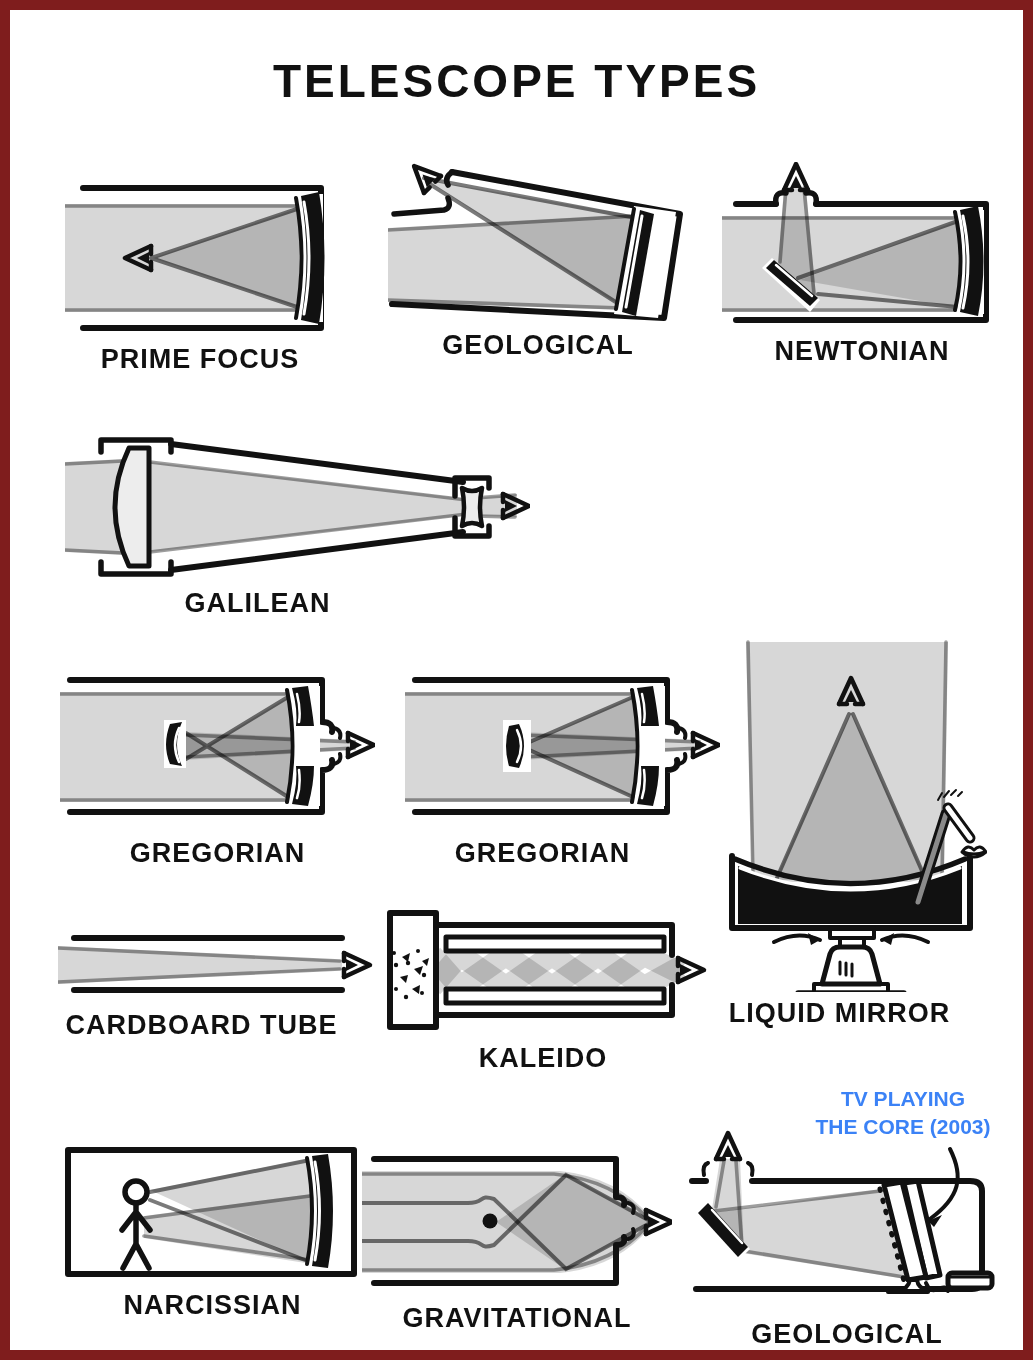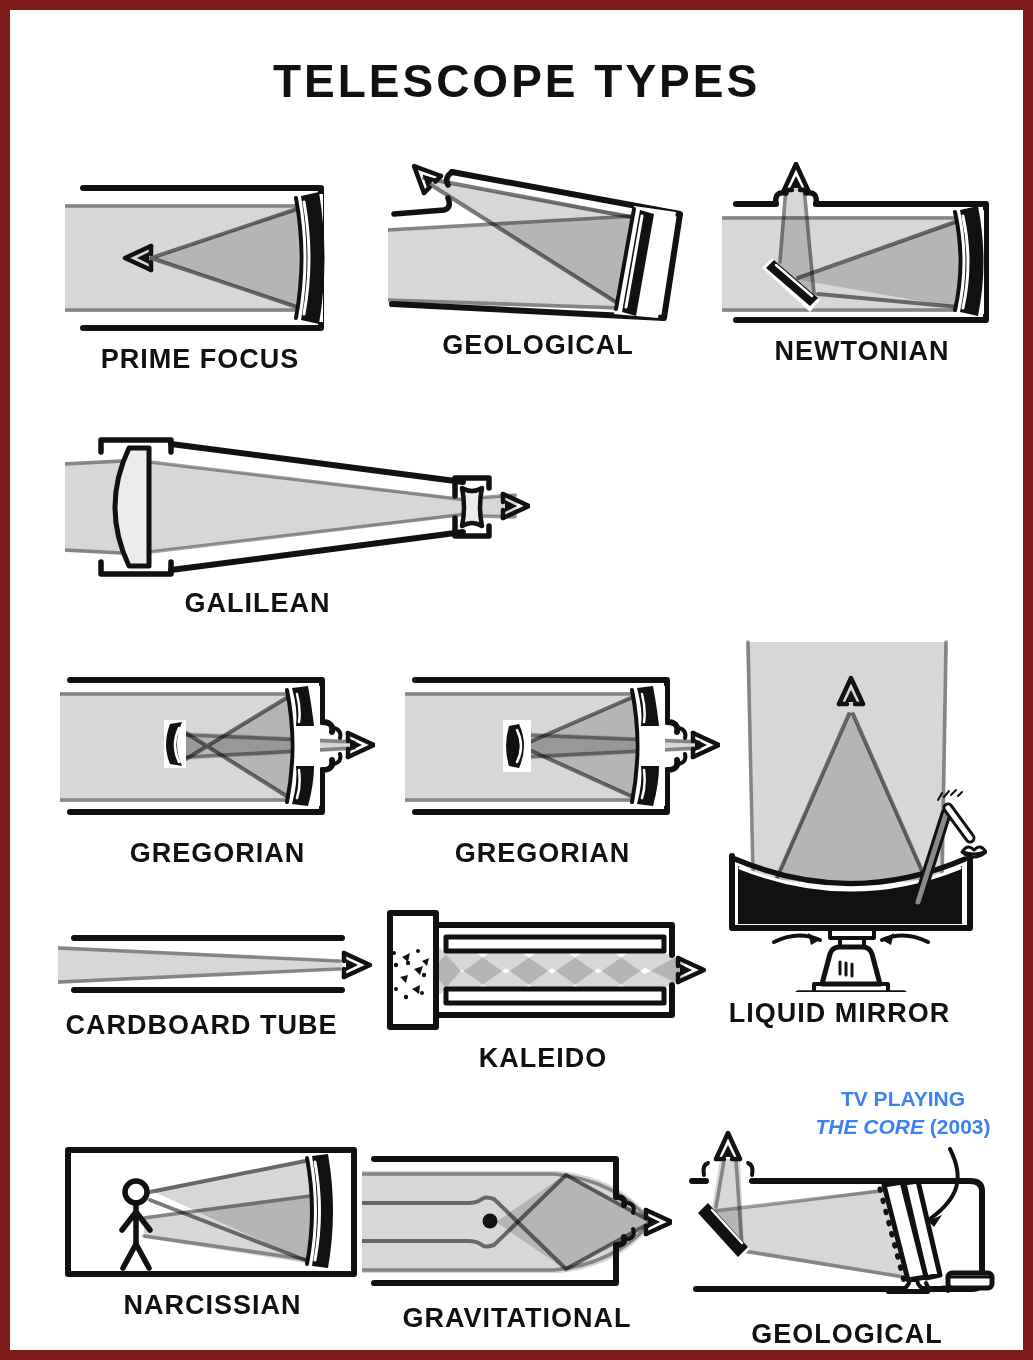--- a/index.html
+++ b/index.html
@@ -12,21 +12,21 @@
   .panel svg{display:block;}
   .plabel{margin-top:6px;text-align:center;font-size:27px;font-weight:700;
           letter-spacing:1px;white-space:nowrap;color:#111;}
   .lab-galilean{transform:translateX(-40px);}
   .lab-keplerian{transform:translateX(-85px);}
   .lab-cassegrain{transform:translateX(-20px);}
   .lab-liquid{transform:translateX(-15px);}
   .lab-cardboard{transform:translateX(-14px);}
   .anno{position:absolute;left:112px;top:0px;width:218px;text-align:center;
         font-size:21px;font-weight:700;line-height:1.35;color:#3b82f6;}
-  .anno .it{font-style:italic;}
+  .anno .it{}
   
   .ink{stroke:#111;stroke-width:5.5;fill:none;stroke-linecap:round;stroke-linejoin:round;}
   .ink4{stroke:#111;stroke-width:4;fill:none;stroke-linecap:round;stroke-linejoin:round;}
   .ink3{stroke:#111;stroke-width:3;fill:none;stroke-linecap:round;}
   .bm{fill:#000;fill-opacity:0.155;stroke:none;}
   .bmstroke{stroke:#000;stroke-opacity:0.155;stroke-width:22;fill:none;}
   .be{stroke:#000;stroke-opacity:0.38;stroke-width:3.6;fill:none;stroke-linecap:round;}
   .bed{stroke:#000;stroke-opacity:0.52;stroke-width:4;fill:none;stroke-linecap:round;}
   .wht{fill:#fff;stroke:none;}
   .blk{fill:#111;stroke:none;}

